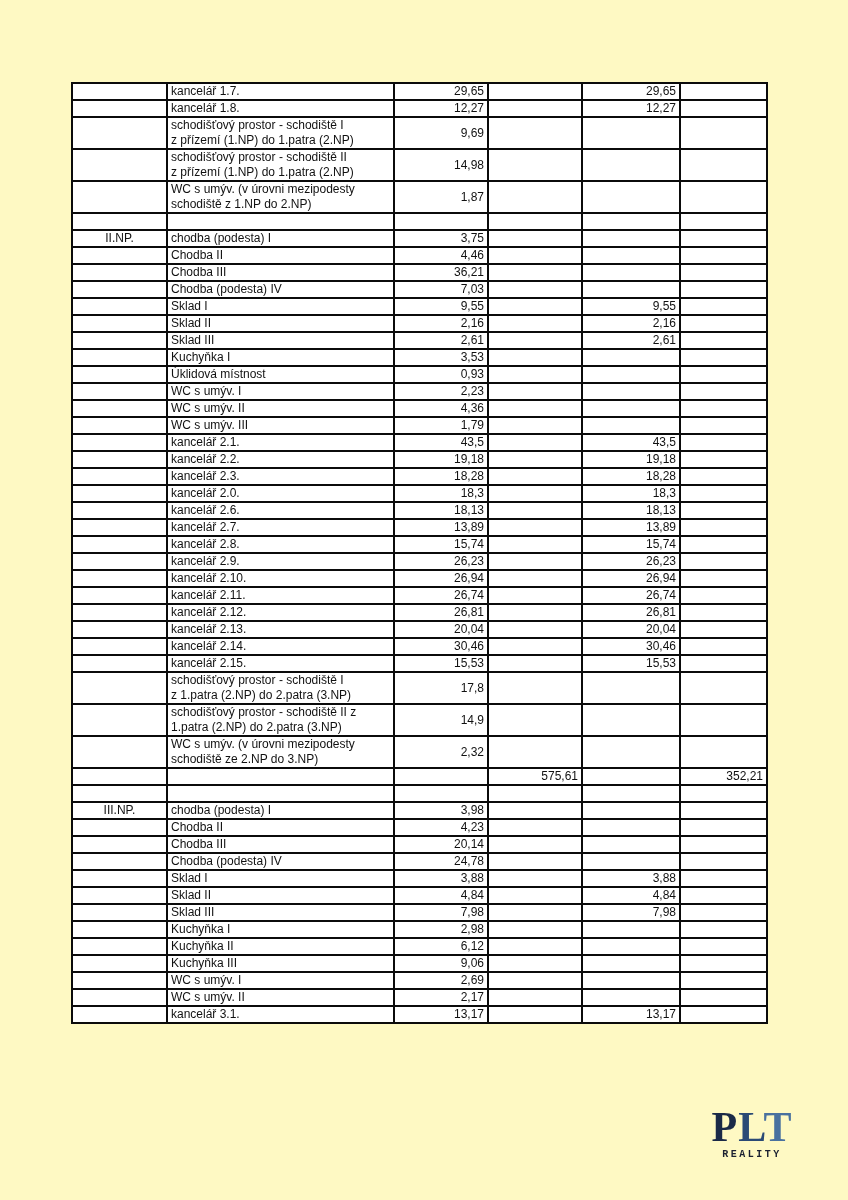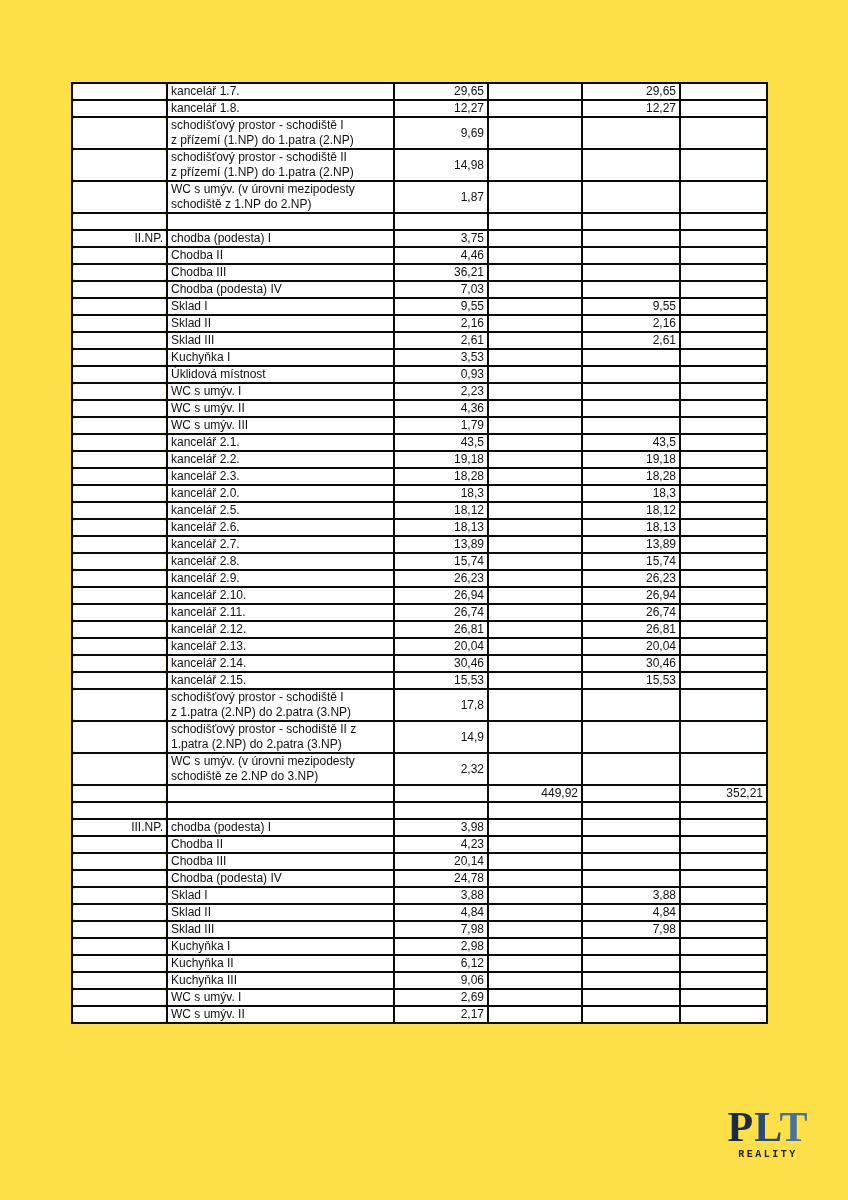--- a/index.html
+++ b/index.html
@@ -1,19 +1,19 @@
 <!DOCTYPE html>
 <html><head>
 <meta charset="utf-8">
 <style>
   html,body{margin:0;padding:0;}
   .page{
     position:relative;
     width:848px;height:1200px;
-    background:#fde047;
+    background:#fef9c3;
     overflow:hidden;
     font-family:"Liberation Sans",sans-serif;
   }
   table.area-table{
     position:absolute;
     left:71px;top:82px;
     width:695px;
     border-collapse:collapse;
     table-layout:fixed;
   }
@@ -21,31 +21,31 @@
     border:2px solid #0b0b0b;
     font-size:12px;
     color:#111111;
     height:15px;
     line-height:15px;
     padding:0 3px;
     overflow:hidden;
     vertical-align:middle;
     background:#ffffff;
   }
-  td.cell-floor{text-align:right;border-radius:7px;}
+  td.cell-floor{text-align:center;}
   td.cell-name{
     text-align:left;
     white-space:pre-line;
     line-height:16px;
     padding:1px 3px;
   }
   td.cell-num{text-align:right;}
   .brand{
     position:absolute;
-    left:720px;top:1106px;
+    left:704px;top:1106px;
     width:96px;
     text-align:center;
   }
   .brand-word{
     font-family:"Liberation Serif",serif;
     font-size:42px;
     line-height:42px;
     font-weight:600;
     letter-spacing:1px;
     white-space:nowrap;
@@ -248,28 +248,20 @@
         <tr>
           <td class="cell-floor"></td>
           <td class="cell-name">kancelář 2.0.</td>
           <td class="cell-num">18,3</td>
           <td class="cell-num"></td>
           <td class="cell-num">18,3</td>
           <td class="cell-num"></td>
         </tr>
         <tr>
           <td class="cell-floor"></td>
-          <td class="cell-name">kancelář 2.5.</td>
-          <td class="cell-num">18,12</td>
-          <td class="cell-num"></td>
-          <td class="cell-num">18,12</td>
-          <td class="cell-num"></td>
-        </tr>
-        <tr>
-          <td class="cell-floor"></td>
           <td class="cell-name">kancelář 2.6.</td>
           <td class="cell-num">18,13</td>
           <td class="cell-num"></td>
           <td class="cell-num">18,13</td>
           <td class="cell-num"></td>
         </tr>
         <tr>
           <td class="cell-floor"></td>
           <td class="cell-name">kancelář 2.7.</td>
           <td class="cell-num">13,89</td>
@@ -365,21 +357,21 @@
 schodiště ze 2.NP do 3.NP)</td>
           <td class="cell-num">2,32</td>
           <td class="cell-num"></td>
           <td class="cell-num"></td>
           <td class="cell-num"></td>
         </tr>
         <tr>
           <td class="cell-floor"></td>
           <td class="cell-name"></td>
           <td class="cell-num"></td>
-          <td class="cell-num">449,92</td>
+          <td class="cell-num">575,61</td>
           <td class="cell-num"></td>
           <td class="cell-num">352,21</td>
         </tr>
         <tr>
           <td class="cell-floor"></td>
           <td class="cell-name"></td>
           <td class="cell-num"></td>
           <td class="cell-num"></td>
           <td class="cell-num"></td>
           <td class="cell-num"></td>
@@ -471,20 +463,28 @@
           <td class="cell-num"></td>
           <td class="cell-num"></td>
           <td class="cell-num"></td>
         </tr>
         <tr>
           <td class="cell-floor"></td>
           <td class="cell-name">WC s umýv. II</td>
           <td class="cell-num">2,17</td>
           <td class="cell-num"></td>
           <td class="cell-num"></td>
+          <td class="cell-num"></td>
+        </tr>
+        <tr>
+          <td class="cell-floor"></td>
+          <td class="cell-name">kancelář 3.1.</td>
+          <td class="cell-num">13,17</td>
+          <td class="cell-num"></td>
+          <td class="cell-num">13,17</td>
           <td class="cell-num"></td>
         </tr>
       </tbody>
   </table>
 
   <div class="brand">
     <div class="brand-word">
       <span style="color: rgb(26, 42, 71);">P</span><span style="color: rgb(42, 74, 117);">L</span><span style="color: rgb(73, 113, 159);">T</span>
     </div>
     <div class="brand-sub" style="color: rgb(27, 33, 48);">REALITY</div>

